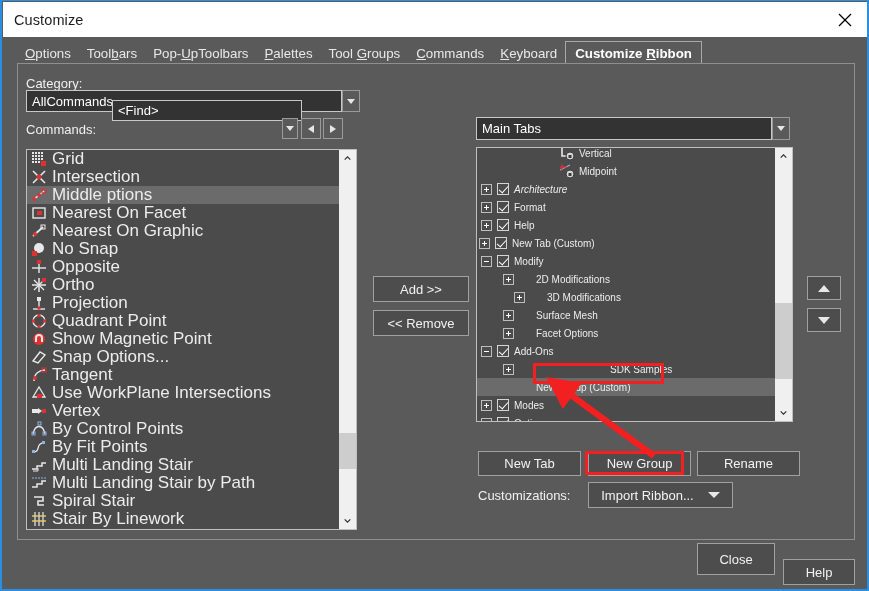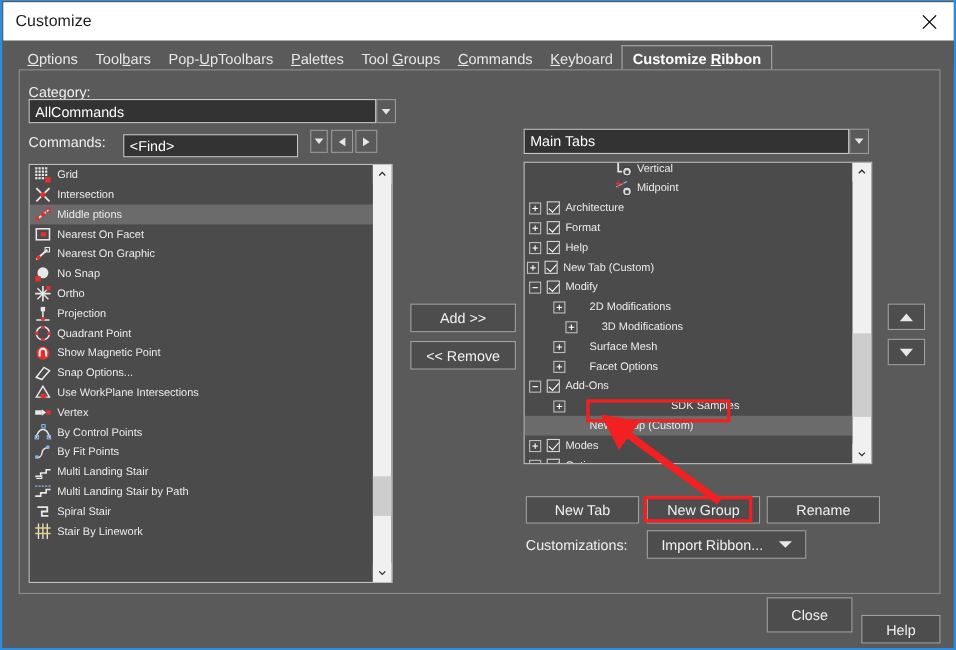--- a/index.html
+++ b/index.html
@@ -126,21 +126,21 @@
     border: 1px solid #bfbfbf;
     overflow: hidden;
   }
   .list-inner {
     position: absolute; left: 0; top: 0; bottom: 0;
     overflow: hidden;
   }
   .row {
     height: 18px;
     display: flex; align-items: center;
-    font-size: 10px;
+    font-size: 17px;
     color: #ececec;
     white-space: nowrap;
     padding-left: 2px;
     cursor: default;
   }
   .row.sel { background: #6b6b6b; }
   .icon-cell {
     width: 20px; min-width: 20px; height: 16px;
     display: flex; align-items: center; justify-content: center;
     margin-right: 3px;
@@ -282,21 +282,21 @@
 
   <div class="panel">
 
     <div class="lbl" style="left:8px; top:12px;">Category:</div>
     <div class="combo" style="left:8px; top:26px; width:316px; height:22px;">AllCommands</div>
     <div class="combo-arrow" style="left:324px; top:26px; width:18px; height:22px;">
         <div class="tri-d"></div>
       </div>
 
     <div class="lbl" style="left:8px; top:58px;">Commands:</div>
-    <div class="combo" style="left:94px; top:58px; width:159px; height:21px;">&lt;Find&gt;</div>
+    <div class="combo" style="left:94px; top:36px; width:190px; height:21px;">&lt;Find&gt;</div>
     <div class="combo-arrow" style="left:264px; top:54px; width:16px; height:21px;">
         <div class="tri-d"></div>
       </div>
     <div class="spin-btn" style="left:283px; top:54px; width:20px; height:21px;">
         <div class="tri-l"></div>
       </div>
     <div class="spin-btn" style="left:305px; top:54px; width:20px; height:21px;">
         <div class="tri-r"></div>
       </div>
 
@@ -371,20 +371,30 @@
               <svg width="16" height="16" viewBox="0 0 16 16">
                 <ellipse cx="8" cy="7" rx="5" ry="5" fill="#e8e8e8"></ellipse>
                 <rect x="1" y="10" width="5" height="5" fill="#e03030"></rect>
               </svg>
             </span>
             <span>No Snap</span>
           </div>
           <div class="row">
             <span class="icon-cell">
               <svg width="16" height="16" viewBox="0 0 16 16">
+                <line x1="1" y1="9" x2="15" y2="9" stroke="#e8e8e8" stroke-width="1.4"></line>
+                <line x1="8" y1="2" x2="8" y2="14" stroke="#e8e8e8" stroke-width="1.4"></line>
+                <rect x="6" y="1" width="4" height="4" fill="#e03030"></rect>
+              </svg>
+            </span>
+            <span>Opposite</span>
+          </div>
+          <div class="row">
+            <span class="icon-cell">
+              <svg width="16" height="16" viewBox="0 0 16 16">
                 <line x1="8" y1="1" x2="8" y2="15" stroke="#e8e8e8" stroke-width="1.5"></line>
                 <line x1="1" y1="8" x2="15" y2="8" stroke="#e8e8e8" stroke-width="1.5"></line>
                 <line x1="3" y1="3" x2="13" y2="13" stroke="#e8e8e8" stroke-width="1.2"></line>
                 <line x1="13" y1="3" x2="3" y2="13" stroke="#e8e8e8" stroke-width="1.2"></line>
                 <rect x="11" y="1" width="4" height="4" fill="#e03030"></rect>
               </svg>
             </span>
             <span>Ortho</span>
           </div>
           <div class="row">
@@ -419,20 +429,30 @@
             </span>
             <span>Show Magnetic Point</span>
           </div>
           <div class="row">
             <span class="icon-cell">
               <svg width="16" height="16" viewBox="0 0 16 16">
                 <path d="M2 12 L9 3 L14 6 L7 14 Z" fill="none" stroke="#e8e8e8" stroke-width="1.4"></path>
               </svg>
             </span>
             <span>Snap Options...</span>
+          </div>
+          <div class="row">
+            <span class="icon-cell">
+              <svg width="16" height="16" viewBox="0 0 16 16">
+                <path d="M3 14 C3 6 9 3 14 3" fill="none" stroke="#e8e8e8" stroke-width="1.5"></path>
+                <circle cx="4" cy="11" r="2" fill="#e03030"></circle>
+                <rect x="11" y="1" width="4" height="4" fill="none" stroke="#e03030"></rect>
+              </svg>
+            </span>
+            <span>Tangent</span>
           </div>
           <div class="row">
             <span class="icon-cell">
               <svg width="16" height="16" viewBox="0 0 16 16">
                 <path d="M2 12 L8 2 L14 12 Z" fill="none" stroke="#e8e8e8" stroke-width="1.3"></path>
                 <rect x="6" y="9" width="5" height="4" fill="#e03030"></rect>
               </svg>
             </span>
             <span>Use WorkPlane Intersections</span>
           </div>
@@ -551,21 +571,21 @@
               <svg width="16" height="16" viewBox="0 0 16 16">
                 <line x1="1" y1="7" x2="11" y2="2" stroke="#8ab4e8" stroke-width="1.2"></line>
                 <line x1="3" y1="1" x2="3" y2="8" stroke="#e03030" stroke-width="1.2"></line>
                 <line x1="1" y1="4" x2="8" y2="4" stroke="#e03030" stroke-width="1.2"></line>
                 <circle cx="11" cy="11" r="4" fill="#d8d8d8" stroke="#3a3a3a"></circle>
                 <rect x="9.5" y="10" width="3" height="3" fill="#3a3a3a"></rect>
               </svg>
             </span>
             <span>Midpoint</span>
           </div>
-          <div class="tree-row" style="padding-left: 4px;">
+          <div class="tree-row" style="padding-left: 4px; font-style: italic;">
             <span class="expander plus"></span>
             <span class="chk on"></span>
             <span>Architecture</span>
           </div>
           <div class="tree-row" style="padding-left: 4px;">
             <span class="expander plus"></span>
             <span class="chk on"></span>
             <span>Format</span>
           </div>
           <div class="tree-row" style="padding-left: 4px;">

